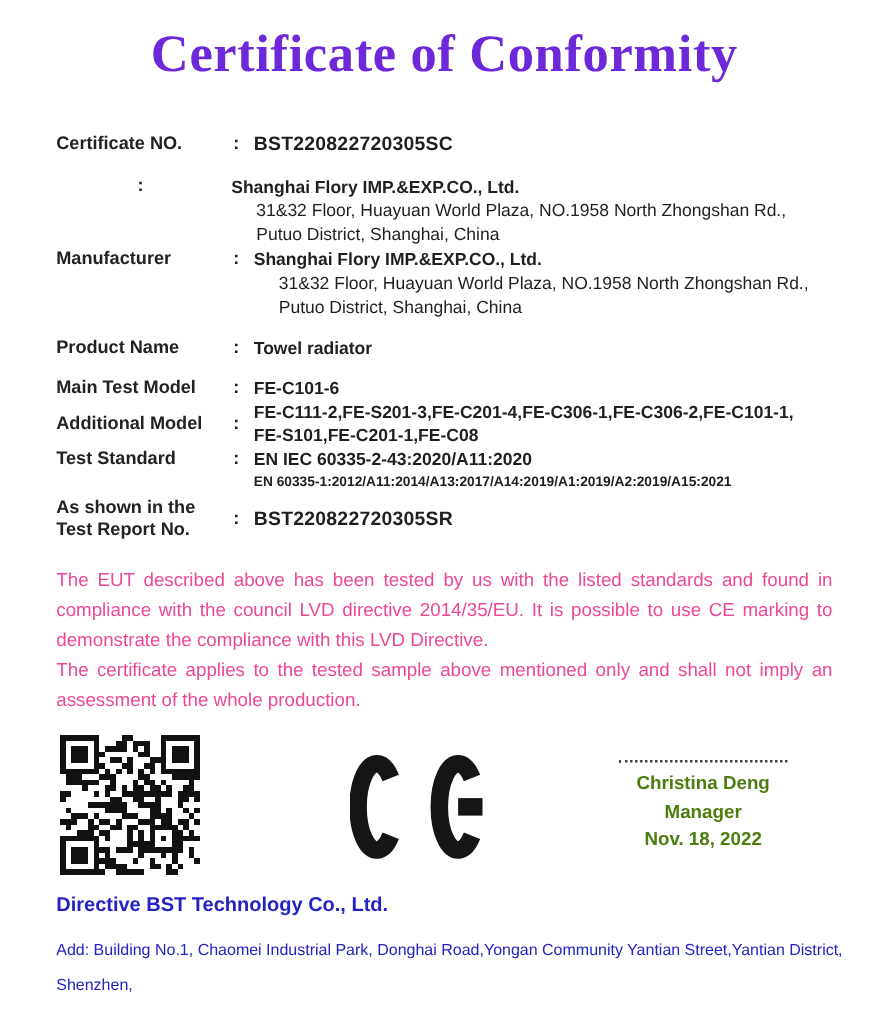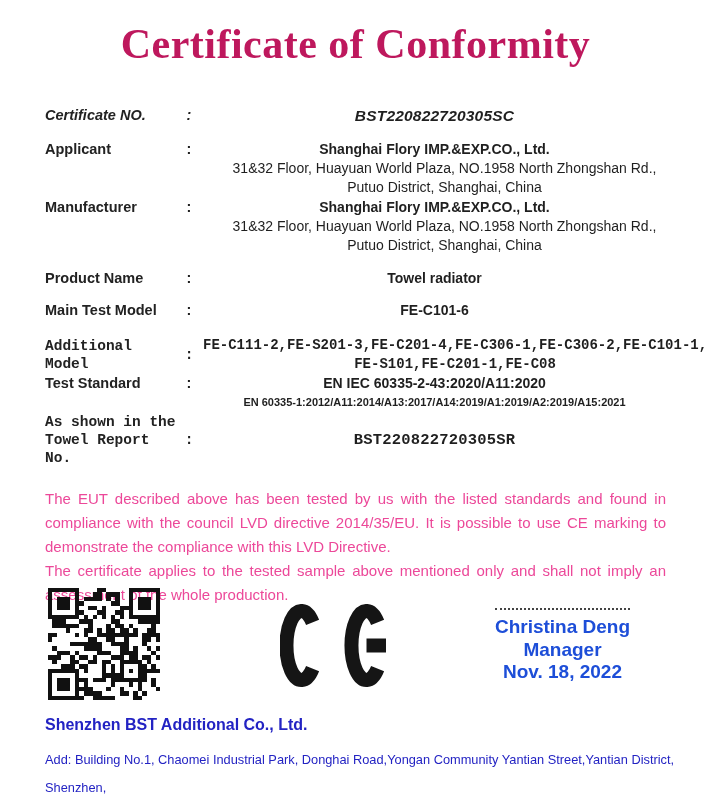--- a/index.html
+++ b/index.html
@@ -13,21 +13,21 @@
     font-family:"Liberation Sans","DejaVu Sans",sans-serif;
     color:#1f1f1f;
   }
   .title{
     margin:20px 0 38px 0;
     text-align:center;
     font-family:"Liberation Serif","DejaVu Serif",serif;
     font-weight:bold;
     font-size:42px;
     letter-spacing:0.5px;
-    color:#be185d;
+    color:#6d28d9;
   }
   .info{margin-top:0;}
   .row{
     display:grid;
     grid-template-columns:135px 18px 1fr;
     align-items:start;
   }
   .row.center{align-items:center;}
   .lbl{
     font-weight:bold;
@@ -40,42 +40,41 @@
     font-size:14.5px;
     text-align:center;
     line-height:18px;
   }
   .val{padding-left:5px;}
   .vline{
     font-weight:bold;
     font-size:14px;
     line-height:19px;
     white-space:nowrap;
-    text-align:center;
   }
   .vline.certnum{font-size:15.5px;letter-spacing:0.2px;}
   .vline.addr{font-weight:normal;font-size:14px;margin-left:20px;}
   .vline.tight{font-size:11px;}
-  .mb15{margin-bottom:15px;font-style:italic;} .mb14{margin-bottom:14px;} .mb13{margin-bottom:13px;}
-  .mb8{margin-bottom:16px;} .mb1{margin-bottom:1px;} .mb0{margin-bottom:0;font-family:Liberation Mono, monospace;}
+  .mb15{margin-bottom:15px;} .mb14{margin-bottom:14px;} .mb13{margin-bottom:13px;}
+  .mb8{margin-bottom:0;} .mb1{margin-bottom:1px;} .mb0{margin-bottom:0;}
   .statement{
     margin-top:20px;
     font-size:15px;
     line-height:24px;
     color:#ec4899;
     text-align:justify;
   }
   .statement p{margin:0;}
   .stamp-row{position:absolute;left:0;top:0;width:706px;height:0;}
   .qr{position:absolute;left:48px;top:588px;width:112px;height:112px;}
   .ce{position:absolute;left:280px;top:604px;}
   .sig{
     position:absolute;left:460px;top:600px;width:205px;
     text-align:center;
-    font-weight:bold;font-size:19px;line-height:22.5px;color:#1d4ed8;
+    font-weight:bold;font-size:15px;line-height:22.5px;color:#4d7c0f;
   }
   .sig-line{
     width:135px;height:0;
     border-top:2px dotted #444;
     margin:8px auto 6px auto;
   }
   .footer{
     position:absolute;left:45px;top:716px;width:630px;
     color:#2323c3;
   }
@@ -100,21 +99,20 @@
 
     <div class="row mb15">
       <div class="lbl">Certificate NO.</div>
       <div class="colon">:</div>
       <div class="val">
           <div class="vline certnum">BST220822720305SC</div>
         </div>
     </div>
 
     <div class="row mb1">
-      <div class="lbl">Applicant</div>
       <div class="colon">:</div>
       <div class="val">
         <div class="vline">Shanghai Flory IMP.&amp;EXP.CO., Ltd.</div>
         <div class="vline addr">31&amp;32 Floor, Huayuan World Plaza, NO.1958 North Zhongshan Rd.,</div>
         <div class="vline addr">Putuo District, Shanghai, China</div>
       </div>
     </div>
 
     <div class="row mb14">
       <div class="lbl">Manufacturer</div>
@@ -156,21 +154,21 @@
       <div class="colon">:</div>
       <div class="val">
         <div class="vline">EN IEC 60335-2-43:2020/A11:2020</div>
         <div class="vline tight">EN 60335-1:2012/A11:2014/A13:2017/A14:2019/A1:2019/A2:2019/A15:2021</div>
       </div>
     </div>
 
     <div class="row center mb0">
       <div class="lbl">
         <div>As shown in the</div>
-        <div>Towel Report No.</div>
+        <div>Test Report No.</div>
       </div>
       <div class="colon">:</div>
       <div class="val">
           <div class="vline certnum">BST220822720305SR</div>
         </div>
     </div>
 
   </div>
 
   <div class="statement">
@@ -514,18 +512,18 @@
 
     <div class="sig">
       <div class="sig-line"></div>
       <div>Christina Deng</div>
       <div>Manager</div>
       <div>Nov. 18, 2022</div>
     </div>
   </div>
 
   <div class="footer">
-    <div class="company">Shenzhen BST Additional Co., Ltd.</div>
+    <div class="company">Directive BST Technology Co., Ltd.</div>
     <div class="addr">Add: Building No.1, Chaomei Industrial Park, Donghai Road,Yongan Community Yantian Street,Yantian District, Shenzhen,</div>
     <div class="addr"><span>Guangdong, China.&nbsp;&nbsp;&nbsp;&nbsp;Certificate Search:&nbsp;</span><a class="link">http://www.bst-lab.com,</a><span>&nbsp;Tel: 400-962-6168, E-mail:christina@bst-lab.com</span></div>
   </div>
 
 </div>
 
 </body></html>

